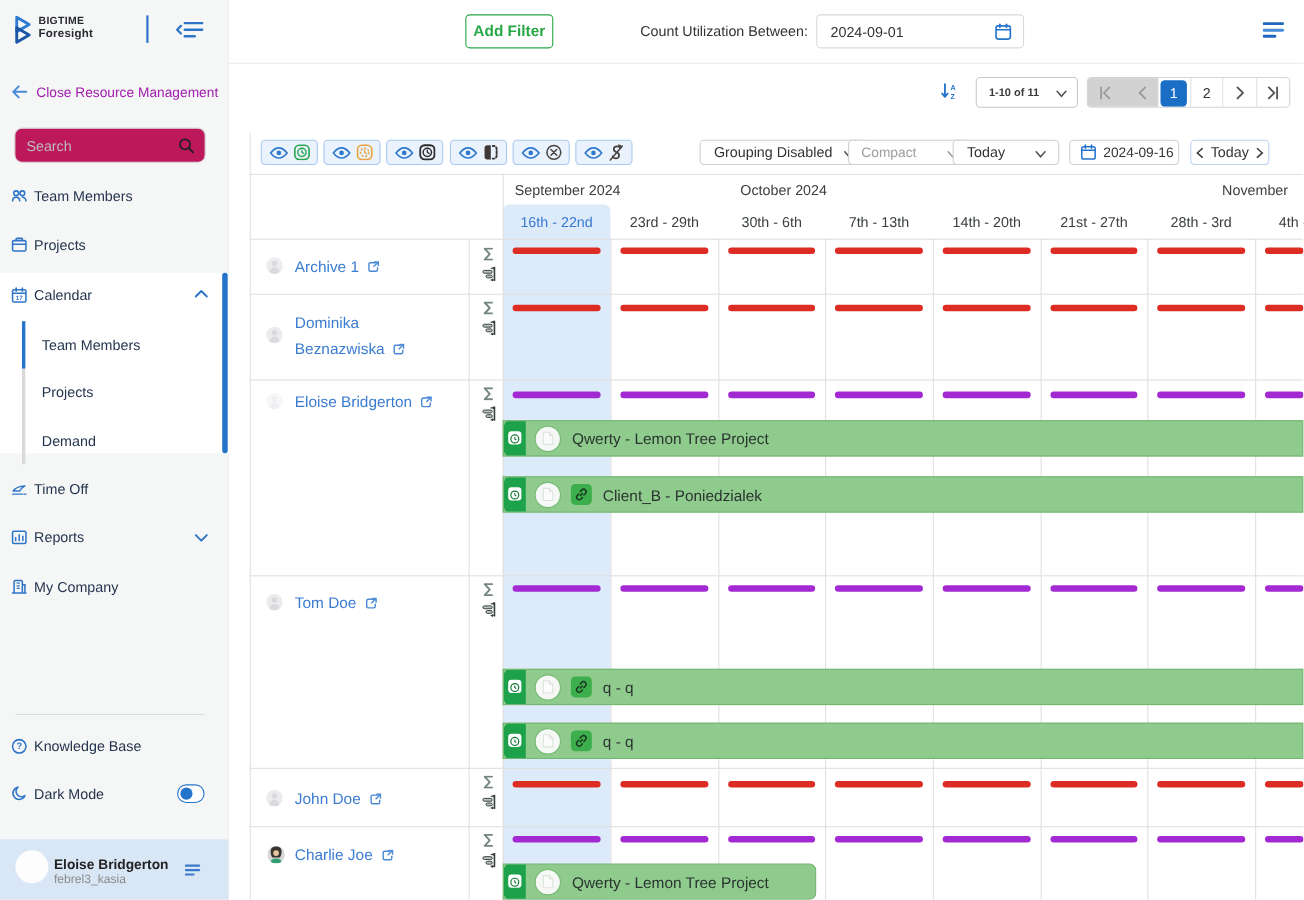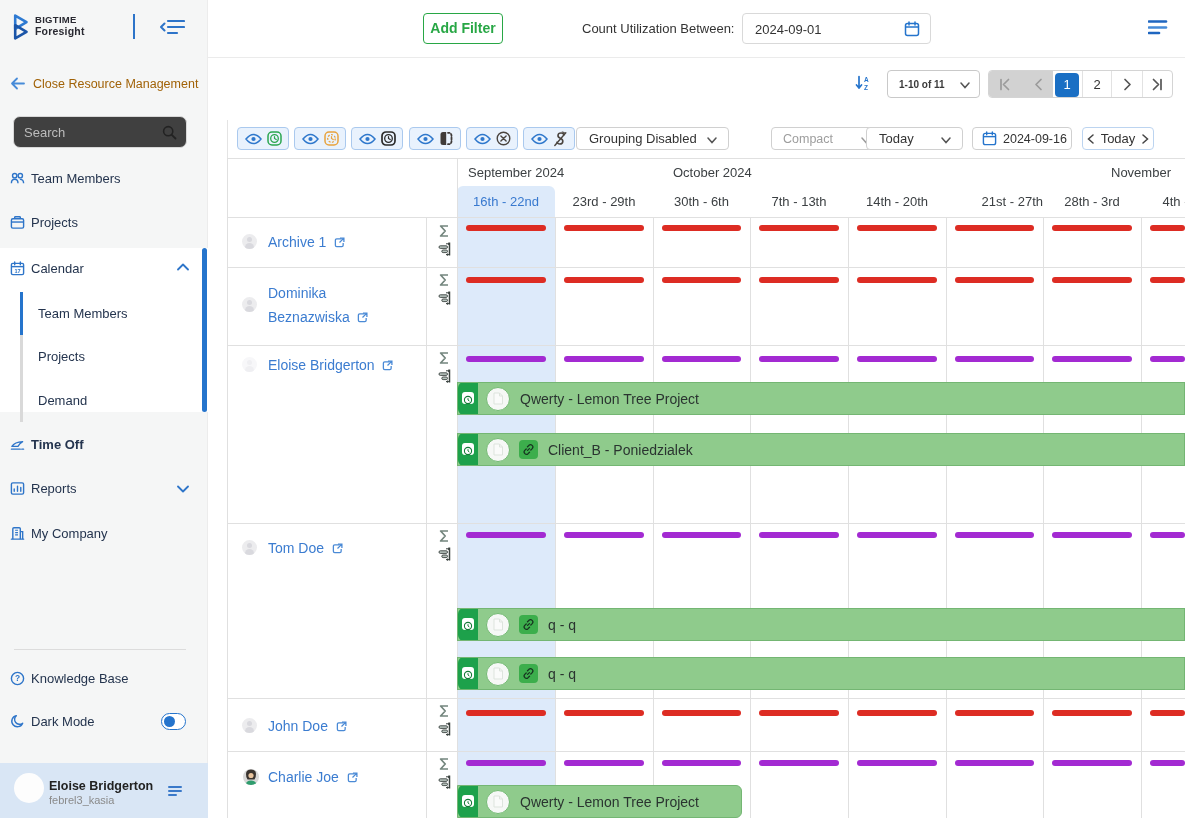--- a/index.html
+++ b/index.html
@@ -67,23 +67,23 @@
   <svg class="abs" style="left:160px; top:18px;" width="25" height="18" viewBox="0 0 25 18">
     <path d="M4.5 5.5 L1 9 L4.5 12.5" fill="none" stroke="#2d74c9" stroke-width="2" stroke-linecap="round" stroke-linejoin="round"></path>
     <line x1="8" y1="3" x2="24" y2="3" stroke="#2d74c9" stroke-width="2.2" stroke-linecap="round"></line>
     <line x1="8" y1="9" x2="24" y2="9" stroke="#2d74c9" stroke-width="2.2" stroke-linecap="round"></line>
     <line x1="8" y1="15" x2="17" y2="15" stroke="#2d74c9" stroke-width="2.2" stroke-linecap="round"></line>
   </svg>
 
   <svg class="abs" style="left:10px; top:77px;" width="15" height="13" viewBox="0 0 15 13">
     <path d="M14 6.5 H2 M7 1.5 L2 6.5 L7 11.5" fill="none" stroke="#478bd8" stroke-width="1.8" stroke-linecap="round" stroke-linejoin="round"></path>
   </svg>
-  <div class="abs" style="left:33px; top:77px; font-size:12.5px; color:#a16207;">Close Resource Management</div>
-
-  <div class="abs" style="left:13px; top:116px; width:174px; height:32px; background:#404040; border:1px solid #d8d8d8; border-radius:7px;">
+  <div class="abs" style="left:33px; top:77px; font-size:12.5px; color:#a21caf;">Close Resource Management</div>
+
+  <div class="abs" style="left:13px; top:116px; width:174px; height:32px; background:#be185d; border:1px solid #d8d8d8; border-radius:7px;">
     <span style="position:absolute; left:10px; top:8px; font-size:13px; color:#bcbcbc;">Search</span>
     <svg style="position:absolute; right:9px; top:8px;" width="15" height="15" viewBox="0 0 15 15">
       <circle cx="6.2" cy="6.2" r="4.6" fill="none" stroke="#222" stroke-width="1.6"></circle>
       <line x1="9.8" y1="9.8" x2="13.5" y2="13.5" stroke="#222" stroke-width="1.8" stroke-linecap="round"></line>
     </svg>
   </div>
 
   <svg class="navicon" style="top:171px;" viewBox="0 0 16 16">
     <circle cx="5" cy="5" r="2.3" fill="none" stroke="#2e75c9" stroke-width="1.5"></circle>
     <path d="M1.5 13 Q1.5 8.8 5 8.8 Q8.5 8.8 8.5 13" fill="none" stroke="#2e75c9" stroke-width="1.5"></path>
@@ -112,21 +112,21 @@
   <div class="abs" style="left:20px; top:292px; width:3px; height:130px; background:#d9d9d9;"></div>
   <div class="abs" style="left:20px; top:292px; width:3px; height:43px; background:#2574cc;"></div>
   <div class="abs navtext" style="left:38px; top:306px;">Team Members</div>
   <div class="abs navtext" style="left:38px; top:349px;">Projects</div>
   <div class="abs navtext" style="left:38px; top:393px;">Demand</div>
 
   <svg class="navicon" style="top:437px;" viewBox="0 0 16 16">
     <path d="M2 10 Q5 5.5 13.5 5 Q10 7 8.5 10 Z" fill="none" stroke="#2e75c9" stroke-width="1.4" stroke-linejoin="round"></path>
     <path d="M1.5 13 H11 M12.5 13 H14.5" stroke="#2e75c9" stroke-width="1.4" stroke-linecap="round"></path>
   </svg>
-  <div class="abs navtext" style="left:31px; top:437px;font-weight:bold;">Time Off</div>
+  <div class="abs navtext" style="left:31px; top:437px;">Time Off</div>
 
   <svg class="navicon" style="top:481px;" viewBox="0 0 16 16">
     <rect x="1.5" y="2" width="13" height="12" rx="1.5" fill="none" stroke="#2e75c9" stroke-width="1.5"></rect>
     <path d="M4.5 11 V8.5 M8 11 V5.5 M11.5 11 V7" stroke="#2e75c9" stroke-width="1.5" stroke-linecap="round"></path>
   </svg>
   <div class="abs navtext" style="left:31px; top:481px;">Reports</div>
   <svg class="abs" style="left:177px; top:485px;" width="12" height="8" viewBox="0 0 12 8">
     <path d="M1 1.5 L6 6.5 L11 1.5" fill="none" stroke="#2e75c9" stroke-width="1.8" stroke-linecap="round" stroke-linejoin="round"></path>
   </svg>
 
@@ -266,21 +266,21 @@
     <svg width="17" height="12" viewBox="0 0 17 12">
         <path d="M1 6 Q8.5 -3.2 16 6 Q8.5 15.2 1 6 Z" fill="none" stroke="#2f78cc" stroke-width="1.5"></path>
         <circle cx="8.5" cy="6" r="2.1" fill="#2f78cc"></circle>
       </svg>
     <svg width="14" height="16" viewBox="0 0 14 16">
         <path d="M10.8 3.8 Q10.4 2 8 2 Q5.2 2 5 4.2 Q4.8 6.2 7.3 7.2 Q10 8.2 9.8 10.6 Q9.6 13 6.9 13 Q4.4 13 4 11.2" fill="none" stroke="#4a443f" stroke-width="1.6" stroke-linecap="round"></path>
         <path d="M12.8 1.8 L1.8 14.5" stroke="#4a443f" stroke-width="1.4" stroke-linecap="round"></path>
         <path d="M9.2 1 L11.2 1.5 L10.7 3.5" fill="none" stroke="#4a443f" stroke-width="1.2" stroke-linecap="round" stroke-linejoin="round"></path>
       </svg>
   </div>
-  <div class="ctl" style="left:576px; top:127px; width:153px; height:23px;">
+  <div class="ctl" style="left:636px; top:127px; width:153px; height:23px;">
     <span style="margin-left:12px;">Grouping Disabled</span>
     <svg style="position:absolute; right:11px; top:9px;" width="10" height="7" viewBox="0 0 10 7">
         <path d="M1 1 L5 5.5 L9 1" fill="none" stroke="#555" stroke-width="1.5" stroke-linecap="round"></path>
       </svg>
   </div>
   <div class="ctl" style="left:771px; top:127px; width:110px; height:23px;">
     <span style="margin-left:11px; font-size:12.5px; color:#9d9d9d;">Compact</span>
     <svg style="position:absolute; right:9px; top:9px;" width="10" height="7" viewBox="0 0 10 7">
         <path d="M1 1 L5 5.5 L9 1" fill="none" stroke="#9d9d9d" stroke-width="1.5" stroke-linecap="round"></path>
       </svg>
@@ -314,21 +314,21 @@
 
   <div class="monthlabel" style="left:468px;">September 2024</div>
   <div class="monthlabel" style="left:673px;">October 2024</div>
   <div class="monthlabel" style="left:1111px;">November</div>
 
   <div class="weeklabel" style="left:457px; width:98px; color:#3879cf;">16th - 22nd</div>
   <div class="weeklabel" style="left:555px; width:98px;">23rd - 29th</div>
   <div class="weeklabel" style="left:653px; width:97px;">30th - 6th</div>
   <div class="weeklabel" style="left:750px; width:98px;">7th - 13th</div>
   <div class="weeklabel" style="left:848px; width:98px;">14th - 20th</div>
-  <div class="weeklabel" style="left:946px; width:97px;text-align:right;">21st - 27th</div>
+  <div class="weeklabel" style="left:946px; width:97px;">21st - 27th</div>
   <div class="weeklabel" style="left:1043px; width:98px;">28th - 3rd</div>
   <div class="weeklabel" style="left:1141px; width:98px;">4th - 10th</div>
 
   <div class="hline" style="left:227px; top:158px; width:958px;"></div>
   <div class="hline" style="left:227px; top:217px; width:958px;"></div>
   <div class="hline" style="left:227px; top:267px; width:958px;"></div>
   <div class="hline" style="left:227px; top:345px; width:958px;"></div>
   <div class="hline" style="left:227px; top:523px; width:958px;"></div>
   <div class="hline" style="left:227px; top:698px; width:958px;"></div>
   <div class="hline" style="left:227px; top:751px; width:958px;"></div>

